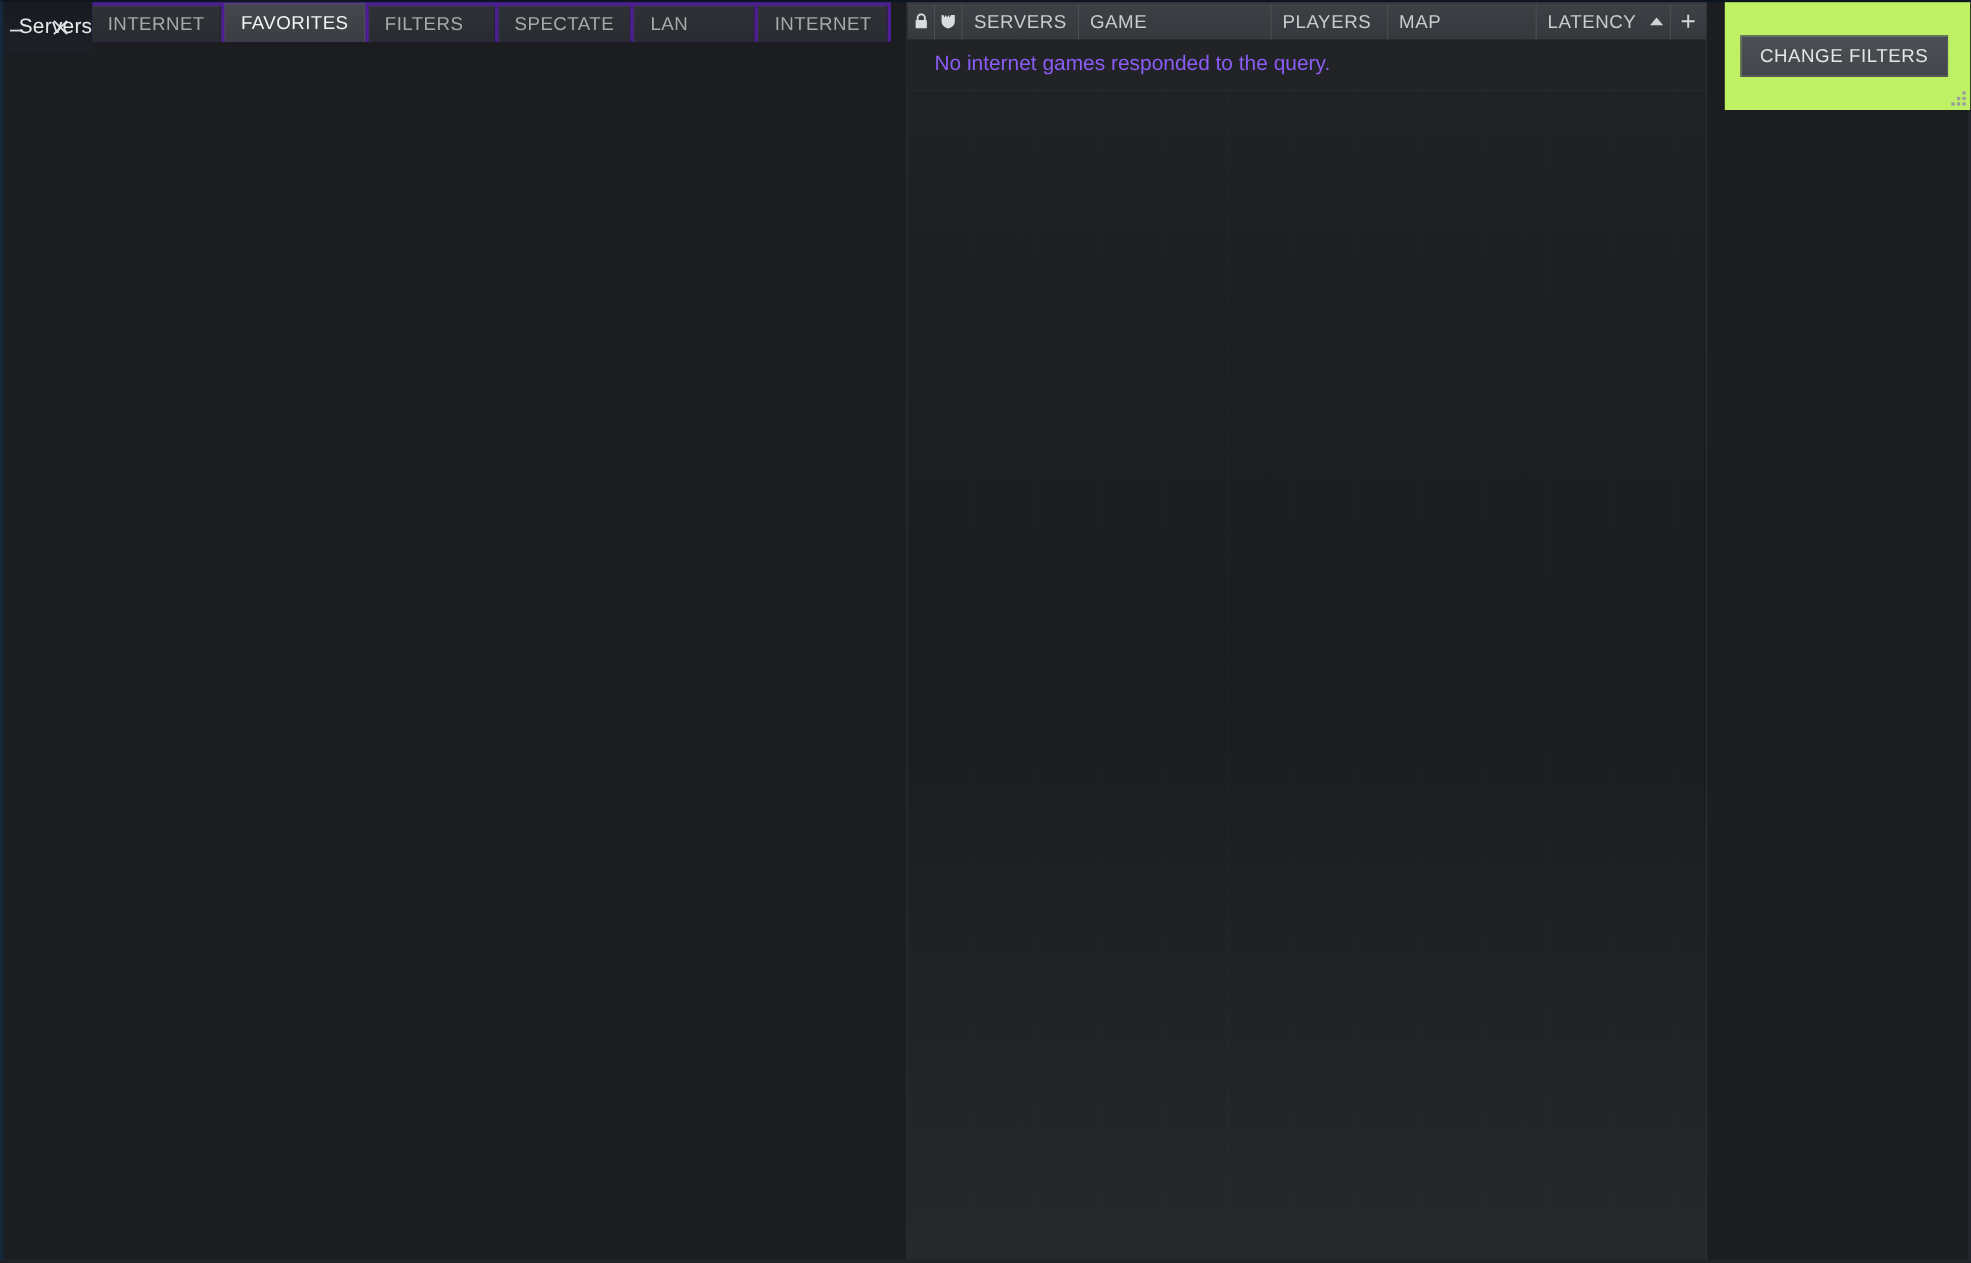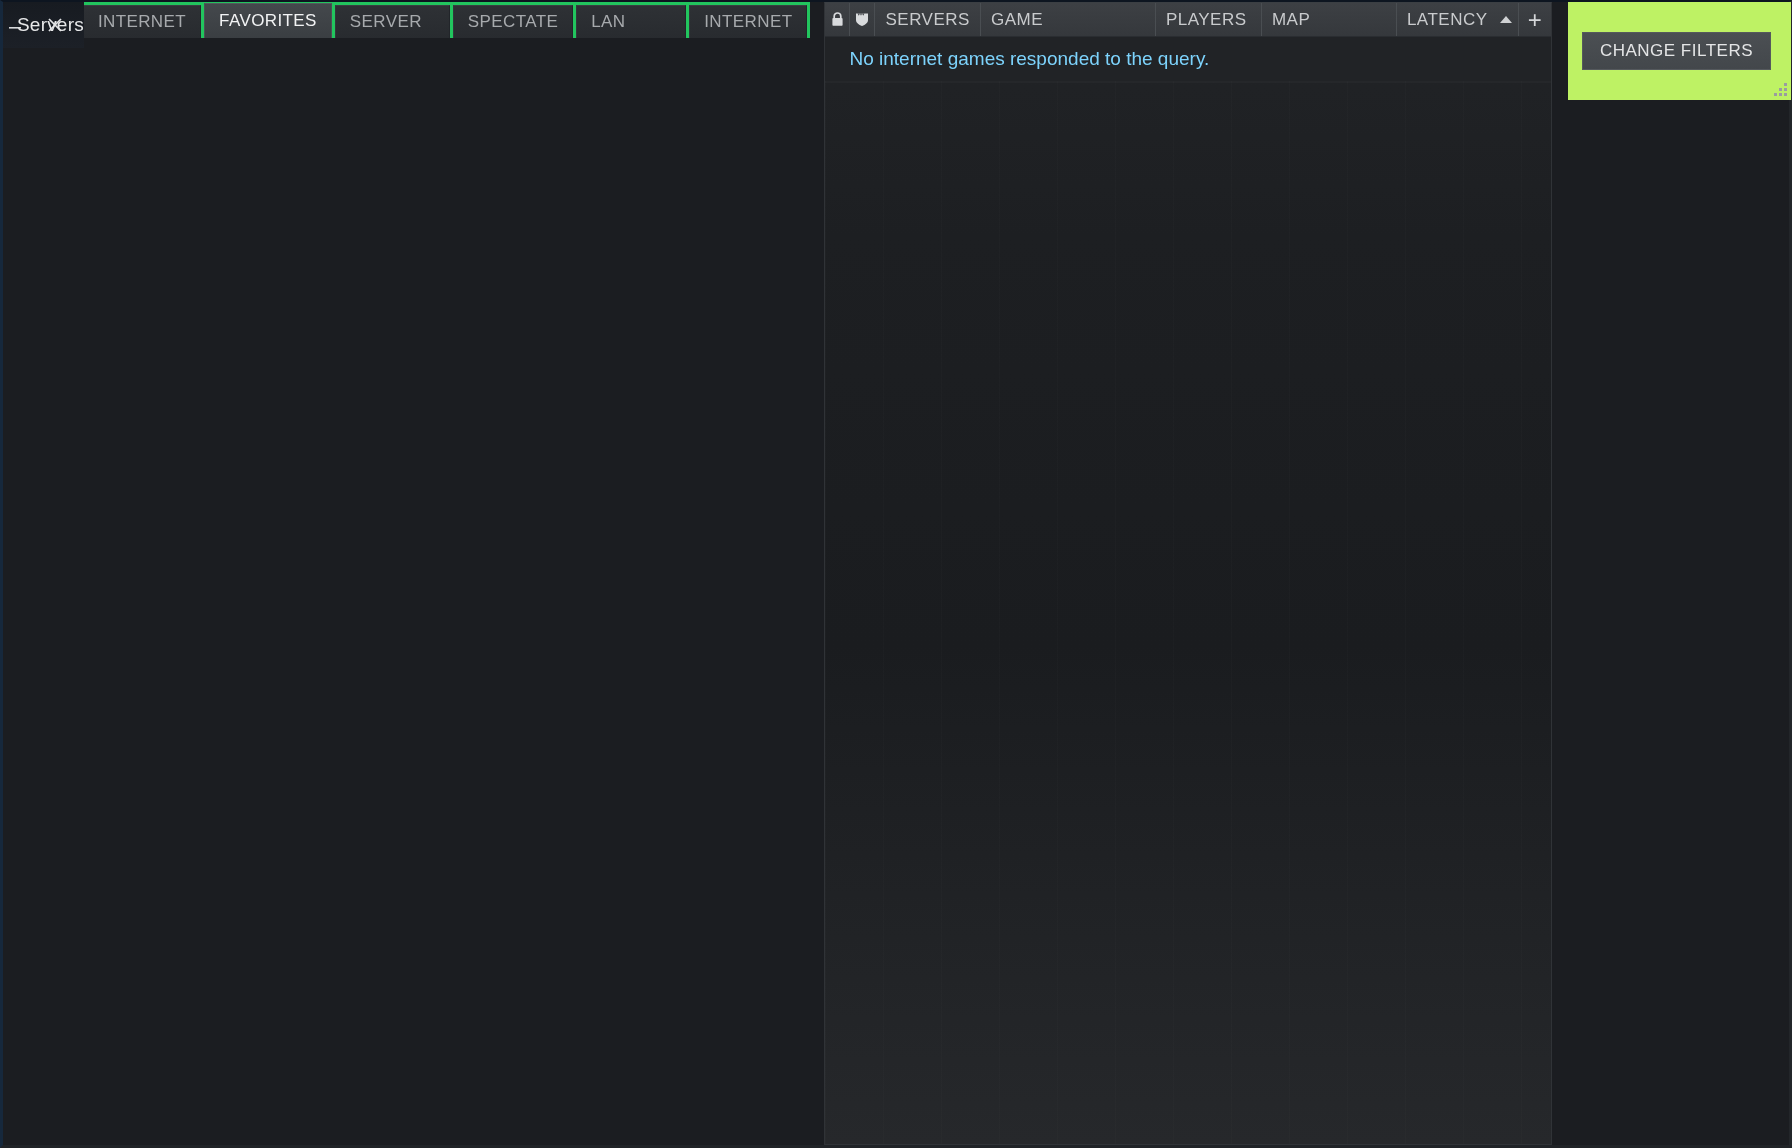--- a/index.html
+++ b/index.html
@@ -46,21 +46,21 @@
     color:#d7d9db; font-size:24px; line-height:1;
     cursor:pointer; user-select:none;
   }
   .winbtn svg { display:block; }
 
   
   #tabstrip {
     flex:0 0 36px; height:36px;
     display:flex; align-items:flex-end;
     padding-left:0;
-    background:#22c55e;
+    background:#4c1d95;
     position:relative;
   }
   .tab {
     height:33px;
     display:flex; align-items:center;
     padding:0 14px;
     margin-right:3px;
     font-size:17px;
     letter-spacing:.4px;
     color:#a7aaad;
@@ -147,21 +147,21 @@
     position:relative;
     background:linear-gradient(to bottom,#212326 0%,#1d1f22 18%,#1a1c1f 55%,#26282b 100%);
     overflow:hidden;
   }
   #emptyrow {
     position:relative; z-index:3;
     height:44px;
     display:flex; align-items:center;
     padding-left:24px;
     background:#212326;
-    font-size:19px; color:#7dd3fc;
+    font-size:19px; color:#8b5cf6;
     white-space:nowrap;
   }
   
   #stripes {
     position:absolute; left:0; right:0; top:44px; bottom:0;
     z-index:1; pointer-events:none;
     background-image:repeating-linear-gradient(
         to right,
         rgba(255,255,255,0.012) 0px,
         rgba(255,255,255,0.012) 1px,
@@ -242,21 +242,21 @@
   </div>
 
   <div id="tabstrip">
     <div class="tab w-internet">
         <span>INTERNET</span>
       </div>
     <div class="tab w-favorites active">
         <span>FAVORITES</span>
       </div>
     <div class="tab w-history">
-        <span>SERVER</span>
+        <span>FILTERS</span>
       </div>
     <div class="tab w-spectate">
         <span>SPECTATE</span>
       </div>
     <div class="tab w-lan">
         <span>LAN</span>
       </div>
     <div class="tab w-friends">
         <span>INTERNET</span>
       </div>

